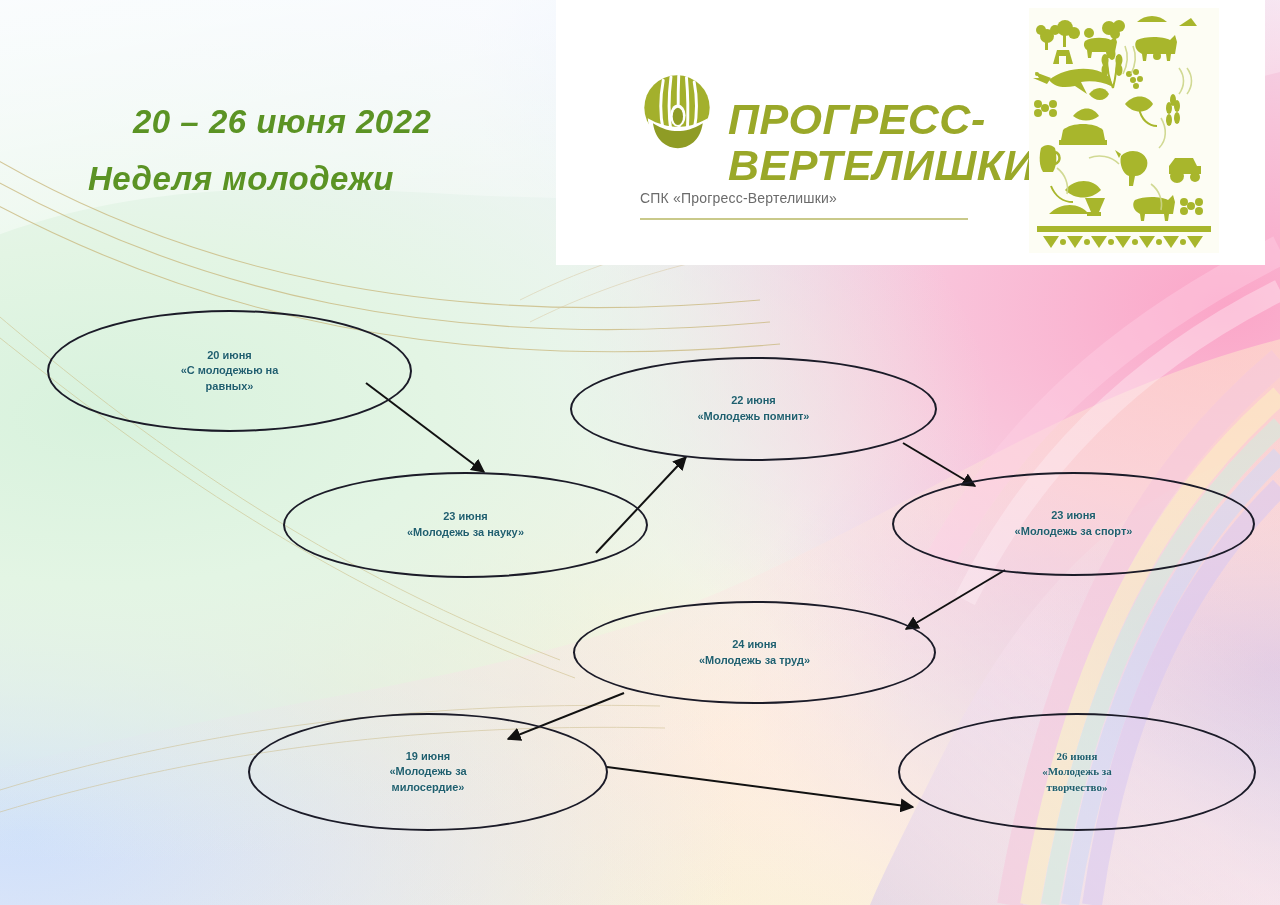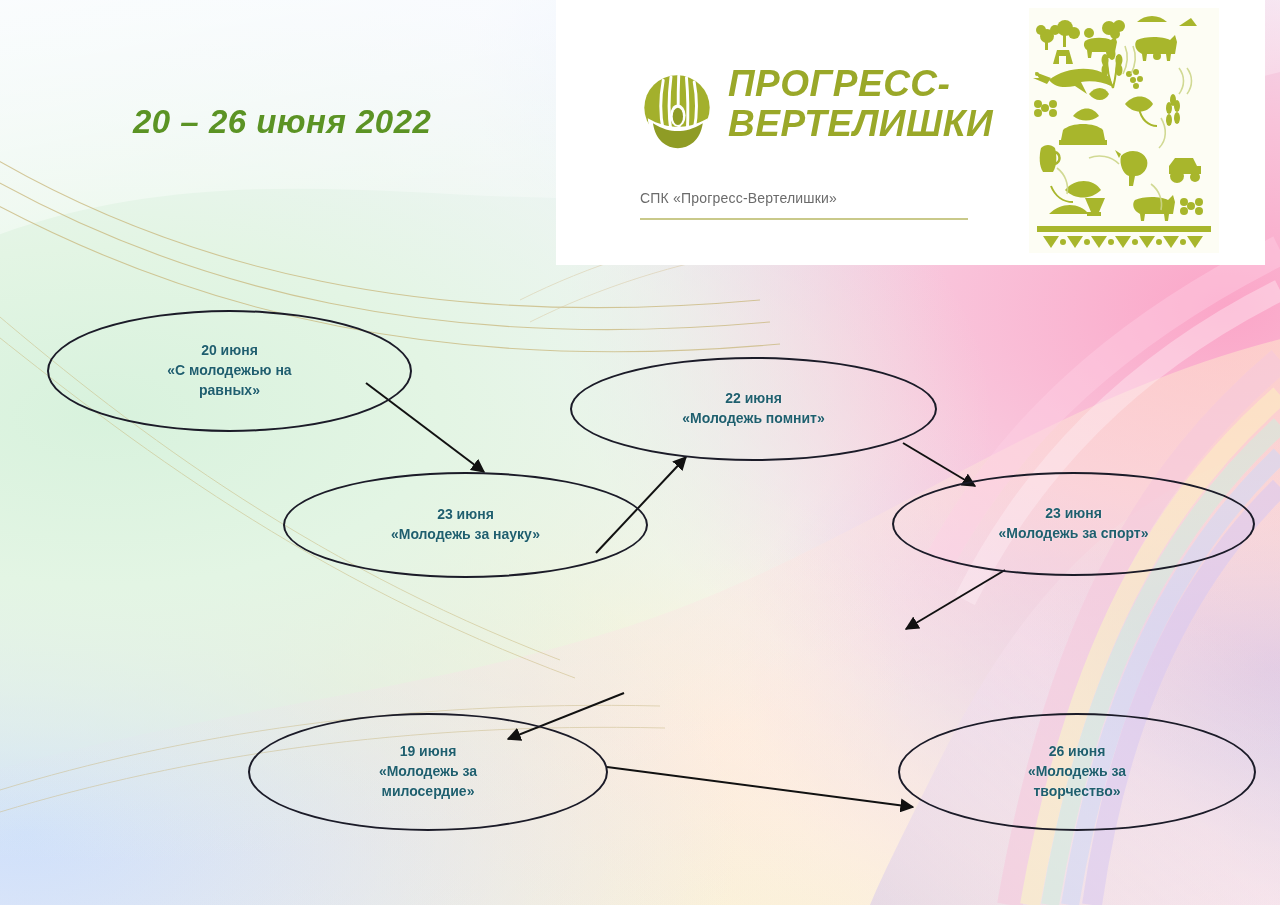--- a/index.html
+++ b/index.html
@@ -24,22 +24,22 @@
       linear-gradient(160deg,#eef6fd 0%,#f6f4fb 40%,#fdf3f6 70%,#f9eef8 100%);
   }
   #bg-swirl{}
   
   #logo-card{
     position:absolute;left:556px;top:0;width:709px;height:265px;
     background:#ffffff;
   }
   #logo-mark{position:absolute;left:78px;top:70px;width:86px;height:86px;}
   #logo-wordmark{
-    position:absolute;left:172px;top:64px;
-    font-size:37px;font-weight:bold;font-style:italic;
+    position:absolute;left:172px;top:96px;
+    font-size:43px;font-weight:bold;font-style:italic;
     color:#9aa829;line-height:1.08;letter-spacing:0.5px;
     white-space:pre-line;
   }
   #company-name{
     position:absolute;left:84px;top:190px;
     font-size:14px;color:#6b6b6b;letter-spacing:0.2px;
   }
   #company-rule{
     position:absolute;left:84px;top:218px;width:328px;height:2px;
     background:#c9c98a;
@@ -62,21 +62,21 @@
   .node{
     position:absolute;
     display:flex;align-items:center;justify-content:center;
     text-align:center;
     border:2px solid #1b1b28;
     border-radius:50%;
     background:transparent;
     box-sizing:border-box;
   }
   .node-text{
-    font-size:14px;font-weight:bold;color:#1f5f6e;
+    font-size:11px;font-weight:bold;color:#1f5f6e;
     line-height:1.42;white-space:pre-line;
     text-shadow:0 0 2px rgba(255,255,255,.6);
   }
   #svg-arrows{position:absolute;inset:0;pointer-events:none;}
 </style>
 </head>
 <body>
 
 <div id="stage">
 
@@ -275,20 +275,21 @@
         <path d="M158,60 C164,68 164,78 158,86"></path>
         <path d="M132,110 C138,120 138,132 130,140"></path>
         <path d="M28,160 C36,166 40,176 38,186"></path>
         <path d="M122,176 C130,182 134,192 132,202"></path>
         <path d="M60,150 C70,146 82,148 90,156"></path>
       </g>
     </svg>
   </div>
 
   <div class="headline" id="headline-dates">20 – 26 июня 2022</div>
+  <div class="headline" id="headline-subtitle">Неделя молодежи</div>
 
   <svg id="svg-arrows" viewBox="0 0 1280 905">
     <defs>
       <marker id="ah" viewBox="0 0 10 10" refX="9" refY="5" markerWidth="7" markerHeight="7" orient="auto-start-reverse">
         <path d="M0,0 L10,5 L0,10 z" fill="#111111"></path>
       </marker>
     </defs>
     <g stroke="#111111" stroke-width="2" fill="none" marker-end="url(#ah)">
       <path d="M366,383 L484,472"></path>
       <path d="M596,553 L686,457"></path>
@@ -313,26 +314,30 @@
   <div class="node" id="node-22" style="left:570px;top:357px;width:367px;height:104px;justify-content:center;">
     <span class="node-text">22 июня
 «Молодежь помнит»</span>
   </div>
 
   <div class="node" id="node-23" style="left:892px;top:472px;width:363px;height:104px;text-align:center;">
     <span class="node-text">23 июня
 «Молодежь за спорт»</span>
   </div>
 
+  <div class="node" id="node-24" style="left:573px;top:601px;width:363px;height:103px;">
+    <span class="node-text">24 июня
+«Молодежь за труд»</span>
+  </div>
 
   <div class="node" id="node-25" style="left:248px;top:713px;width:360px;height:118px;">
     <span class="node-text">19 июня
 «Молодежь за
 милосердие»</span>
   </div>
 
-  <div class="node" id="node-26" style="left:898px;top:713px;width:358px;height:118px;">
+  <div class="node" id="node-26" style="left:898px;top:713px;width:358px;height:118px;font-family:Liberation Serif, serif;">
     <span class="node-text">26 июня
 «Молодежь за
 творчество»</span>
   </div>
 
 </div>
 
 </body></html>

